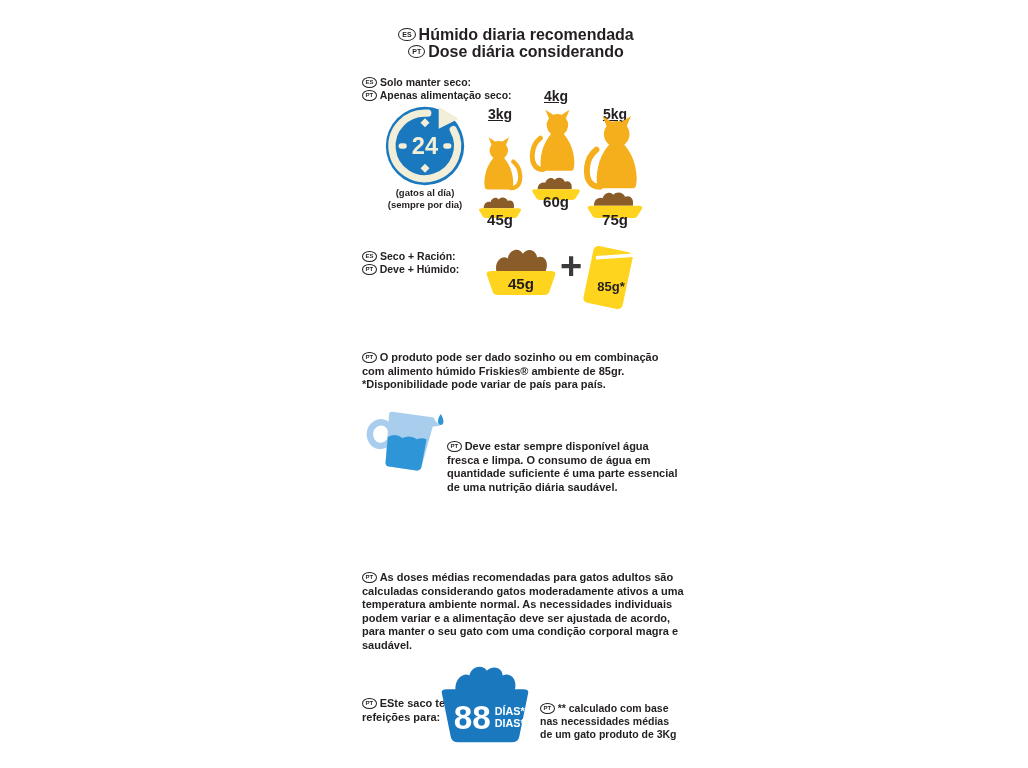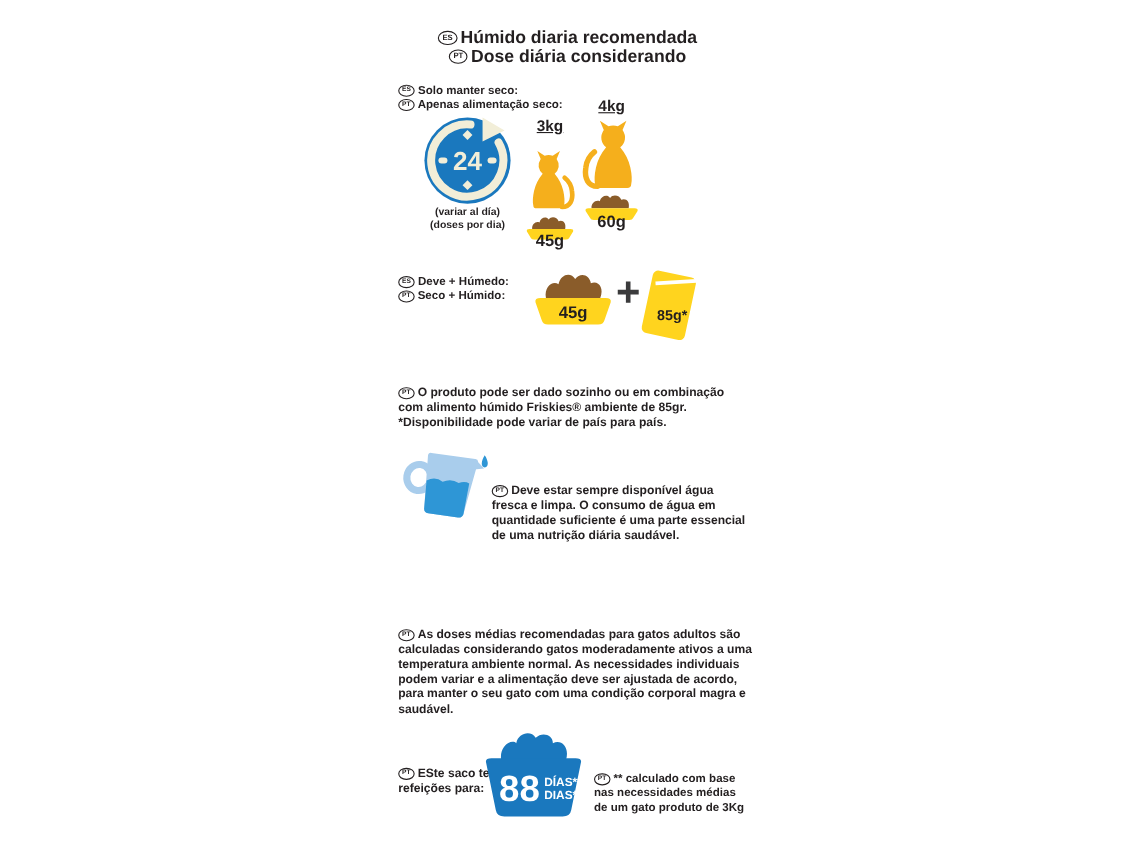--- a/index.html
+++ b/index.html
@@ -55,22 +55,22 @@
     <circle cx="45" cy="45" r="43" fill="#1a78be"></circle>
     <path d="M48 9 A36 36 0 1 0 76 27" fill="none" stroke="#f2eed8" stroke-width="8" stroke-linecap="round"></path>
     <polygon points="60,2 82,15 60,26" fill="#f2eed8"></polygon>
     <rect x="41.5" y="16" width="7" height="7" fill="#f2eed8" transform="rotate(45 45 19.5)"></rect>
     <rect x="41.5" y="66" width="7" height="7" fill="#f2eed8" transform="rotate(45 45 69.5)"></rect>
     <rect x="16" y="42" width="9" height="6" rx="3" fill="#f2eed8"></rect>
     <rect x="65" y="42" width="9" height="6" rx="3" fill="#f2eed8"></rect>
     <text x="45" y="54" text-anchor="middle" font-size="26" fill="#f2eed8">24</text>
   </svg>
   <div class="abs clock-caption">
-    <div>(variar al día)</div>
-    <div>(doses por dia)</div>
+    <div>(gatos al día)</div>
+    <div>(sempre por dia)</div>
   </div>
 
   <div class="cat-col" style="left:469px; top:106px; width:62px;">
     <div class="cat-weight">3kg</div>
     <svg class="cat-svg" style="left:8px; top:30px;" width="46" height="56" viewBox="0 0 76 92">
       <path fill="#f5af1c" d="M24 14 L19 2 L30 9 Q36 7 42 9 L53 2 L48 14 Q52 20 51 26 Q50 32 45 36 Q55 48 58 62 Q61 76 59 84 Q59 88 54 88 L18 88 Q13 88 13 84 Q11 76 14 62 Q17 48 27 36 Q22 32 21 26 Q20 20 24 14 Z"></path>
       <path d="M56 86 C68 86 73 76 71 62 C70 53 65 46 60 42" fill="none" stroke="#f5af1c" stroke-width="7" stroke-linecap="round"></path>
     </svg>
     <svg class="bowl-svg" style="left:7px; top:88px;" width="48" height="24" viewBox="0 0 80 44" preserveAspectRatio="none">
       <path fill="#8a5c2a" d="M13 26 C12 18 19 12 24 15 C26 7 34 4 38 10 C42 4 51 6 53 13 C59 10 65 15 63 26 Z"></path>
@@ -85,27 +85,39 @@
       <path fill="#f5af1c" d="M24 14 L19 2 L30 9 Q36 7 42 9 L53 2 L48 14 Q52 20 51 26 Q50 32 45 36 Q55 48 58 62 Q61 76 59 84 Q59 88 54 88 L18 88 Q13 88 13 84 Q11 76 14 62 Q17 48 27 36 Q22 32 21 26 Q20 20 24 14 Z"></path>
       <path d="M56 86 C68 86 73 76 71 62 C70 53 65 46 60 42" fill="none" stroke="#f5af1c" stroke-width="7" stroke-linecap="round"></path>
     </svg>
     <svg class="bowl-svg" style="left:4px; top:86px;" width="54" height="26" viewBox="0 0 80 44" preserveAspectRatio="none">
       <path fill="#8a5c2a" d="M13 26 C12 18 19 12 24 15 C26 7 34 4 38 10 C42 4 51 6 53 13 C59 10 65 15 63 26 Z"></path>
       <path fill="#ffd41e" d="M5 30 Q4 26 9 26 L71 26 Q76 26 75 30 L69 41 Q68 44 64 44 L16 44 Q12 44 11 41 Z"></path>
     </svg>
     <div class="cat-amount">60g</div>
   </div>
 
+  <div class="cat-col" style="left:583px; top:106px; width:64px;">
+    <div class="cat-weight">5kg</div>
+    <svg class="cat-svg flip" style="left:0px; top:8px;" width="64" height="78" viewBox="0 0 76 92">
+      <path fill="#f5af1c" d="M24 14 L19 2 L30 9 Q36 7 42 9 L53 2 L48 14 Q52 20 51 26 Q50 32 45 36 Q55 48 58 62 Q61 76 59 84 Q59 88 54 88 L18 88 Q13 88 13 84 Q11 76 14 62 Q17 48 27 36 Q22 32 21 26 Q20 20 24 14 Z"></path>
+      <path d="M56 86 C68 86 73 76 71 62 C70 53 65 46 60 42" fill="none" stroke="#f5af1c" stroke-width="7" stroke-linecap="round"></path>
+    </svg>
+    <svg class="bowl-svg" style="left:1px; top:82px;" width="62" height="30" viewBox="0 0 80 44" preserveAspectRatio="none">
+      <path fill="#8a5c2a" d="M13 26 C12 18 19 12 24 15 C26 7 34 4 38 10 C42 4 51 6 53 13 C59 10 65 15 63 26 Z"></path>
+      <path fill="#ffd41e" d="M5 30 Q4 26 9 26 L71 26 Q76 26 75 30 L69 41 Q68 44 64 44 L16 44 Q12 44 11 41 Z"></path>
+    </svg>
+    <div class="cat-amount">75g</div>
+  </div>
 
   <div class="abs small-label" style="left:362px; top:250px;">
     <div>
-      <span class="badge">ES</span><span>Deve + Húmedo:</span>
+      <span class="badge">ES</span><span>Seco + Ración:</span>
     </div>
     <div>
-      <span class="badge">PT</span><span>Seco + Húmido:</span>
+      <span class="badge">PT</span><span>Deve + Húmido:</span>
     </div>
   </div>
 
   <svg class="abs" style="left:483px; top:246px;" width="76" height="50" viewBox="0 0 80 52" preserveAspectRatio="none">
     <path fill="#8a5c2a" d="M14 26 C12 15 21 9 26 13 C28 3 38 1 42 8 C47 1 56 4 57 12 C64 9 70 16 66 26 Z"></path>
     <path fill="#ffd41e" d="M4 30 Q3 26 9 26 L71 26 Q77 26 76 30 L70 47 Q69 51 64 51 L16 51 Q11 51 10 47 Z"></path>
     <text x="40" y="45" text-anchor="middle" font-size="16" fill="#231f20">45g</text>
   </svg>
 
   <div class="abs plus" style="left:560px; top:247px;">+</div>

